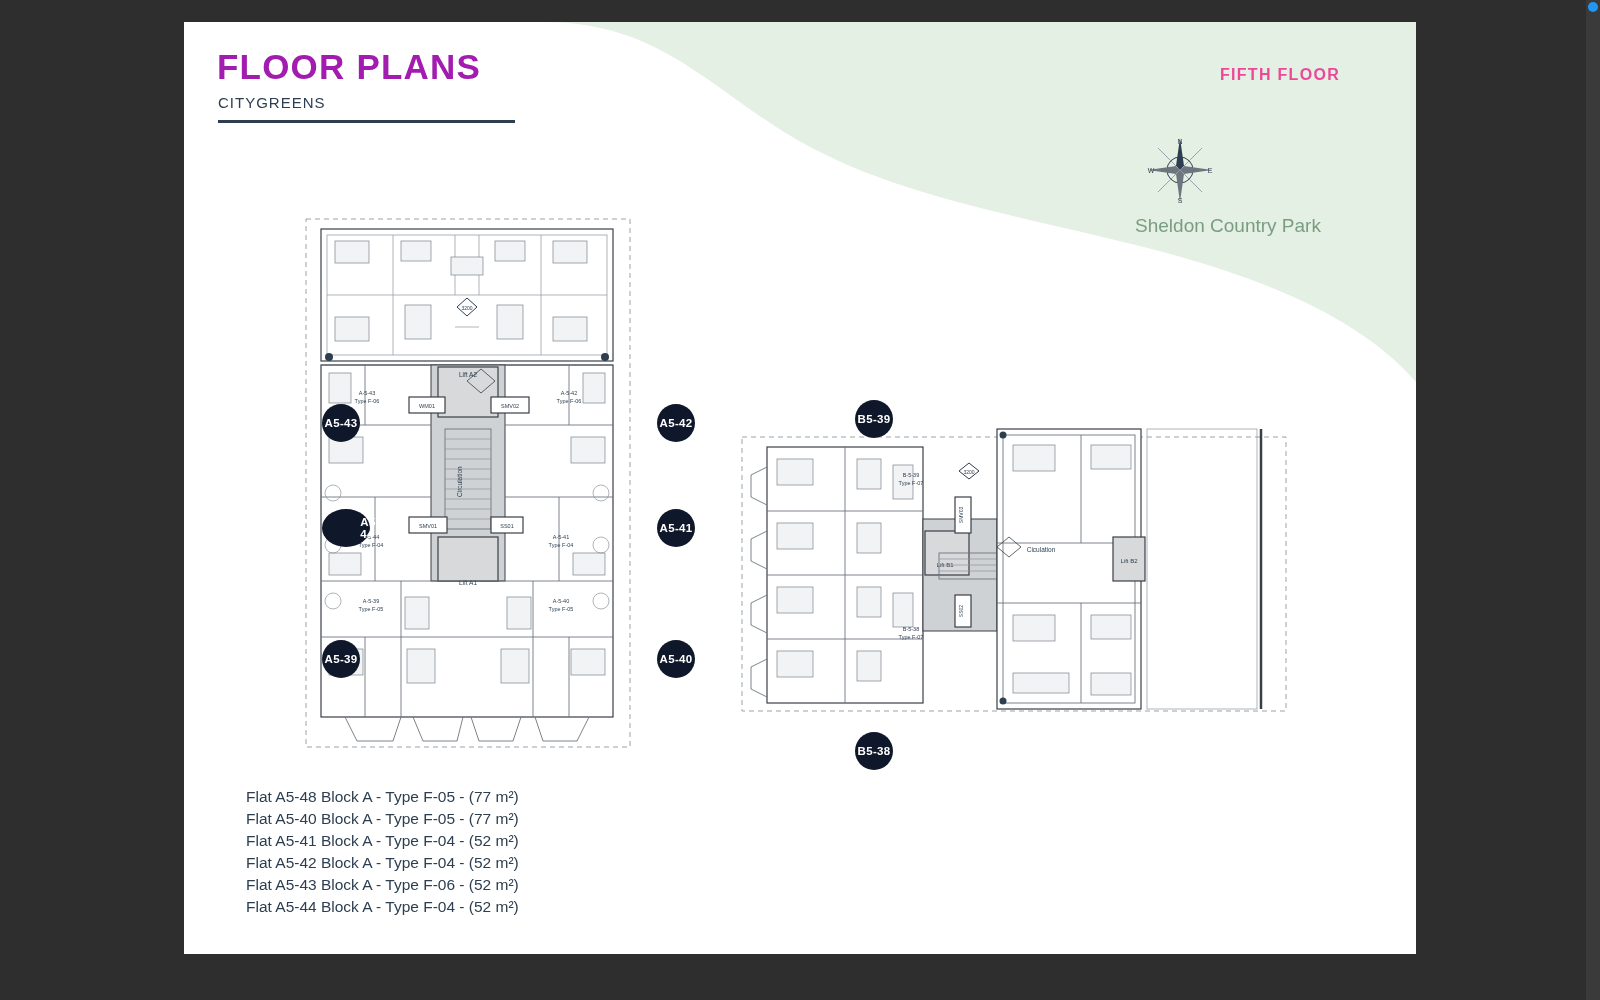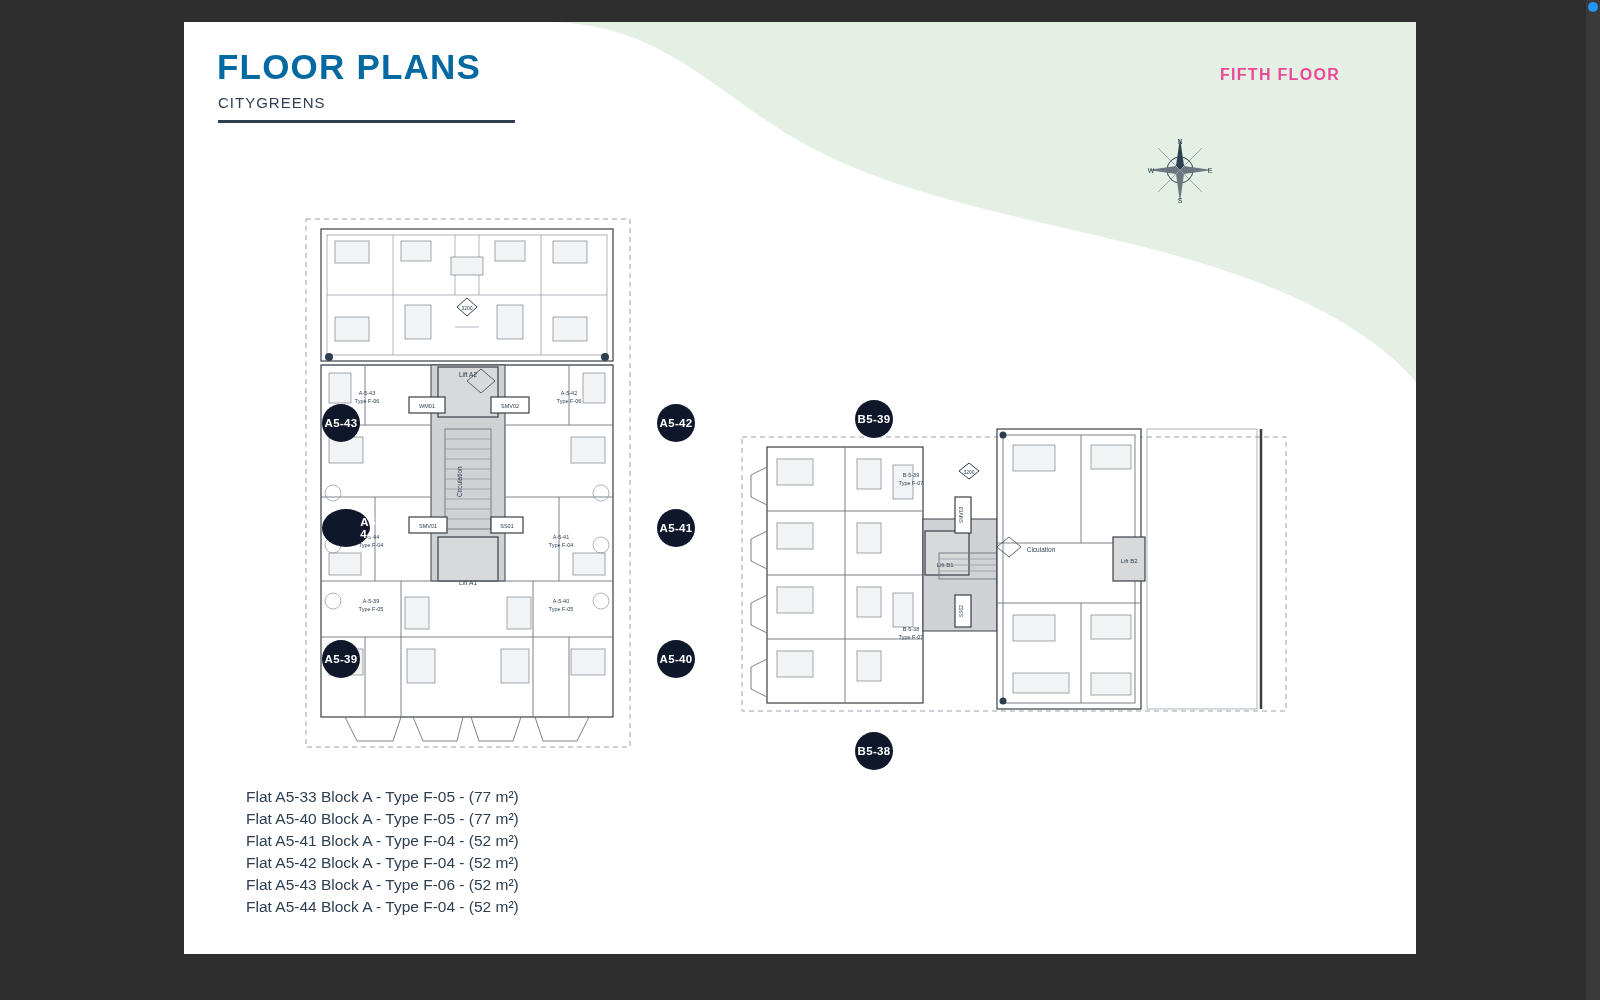--- a/index.html
+++ b/index.html
@@ -33,21 +33,21 @@
     overflow: hidden;
   }
   
   .swoosh {
     position: absolute; top: 0; left: 0;
     width: 100%; height: 420px;
     pointer-events: none;
   }
   .header-title {
     position: absolute; left: 33px; top: 25px;
-    font-size: 35px; font-weight: bold; color: #0369a1;
+    font-size: 35px; font-weight: bold; color: #a21caf;
     letter-spacing: 1.2px;
   }
   .header-sub {
     position: absolute; left: 34px; top: 72px;
     font-size: 15px; color: #2c3e50; letter-spacing: 1px;
   }
   .header-rule {
     position: absolute; left: 34px; top: 98px;
     width: 297px; height: 3px; background: #2c3e50;
   }
@@ -135,20 +135,21 @@
         <path d="M4 36 L32 40 L36 36 L32 32 Z" fill="#6d767f" stroke="none"></path>
         <path d="M68 36 L40 32 L36 36 L40 40 Z" fill="#6d767f" stroke="none"></path>
         <path d="M14 14 L34 34 M58 14 L38 34 M14 58 L34 38 M58 58 L38 38" stroke="#9aa3ad"></path>
       </g>
       <text class="lbl" x="36" y="10" font-size="7" text-anchor="middle">N</text>
       <text class="lbl" x="66" y="39" font-size="7" text-anchor="middle">E</text>
       <text class="lbl" x="36" y="69" font-size="7" text-anchor="middle">S</text>
       <text class="lbl" x="7" y="39" font-size="7" text-anchor="middle">W</text>
     </svg>
 
+    <div class="park-label">Sheldon Country Park</div>
 
     <div class="plan-a">
       <svg width="326" height="553" viewBox="0 0 326 553">
         <rect class="dash-box" x="1" y="22" width="324" height="528"></rect>
 
         <rect class="wall" x="16" y="32" width="292" height="132"></rect>
         <rect class="thin" x="22" y="38" width="280" height="120"></rect>
         <g class="thin">
           <path d="M22 98 H302"></path>
           <path d="M88 38 V158"></path>
@@ -339,21 +340,21 @@
         <text class="lbl" x="170" y="66" font-size="5.5" text-anchor="middle">Type F-07</text>
         <text class="lbl" x="170" y="212" font-size="5.5" text-anchor="middle">B-5-38</text>
         <text class="lbl" x="170" y="220" font-size="5.5" text-anchor="middle">Type F-07</text>
       </svg>
 
       <div class="marker" style="left:114px; top:-19px;">B5-39</div>
       <div class="marker" style="left:114px; top:313px;">B5-38</div>
     </div>
 
     <div class="schedule-col left">
-      <div>Flat A5-33 Block A - Type F-05 - (77 m²)</div>
+      <div>Flat A5-48 Block A - Type F-05 - (77 m²)</div>
       <div>Flat A5-40 Block A - Type F-05 - (77 m²)</div>
       <div>Flat A5-41 Block A - Type F-04 - (52 m²)</div>
       <div>Flat A5-42 Block A - Type F-04 - (52 m²)</div>
       <div>Flat A5-43 Block A - Type F-06 - (52 m²)</div>
       <div>Flat A5-44 Block A - Type F-04 - (52 m²)</div>
     </div>
 
   </div>
 </div>
 

